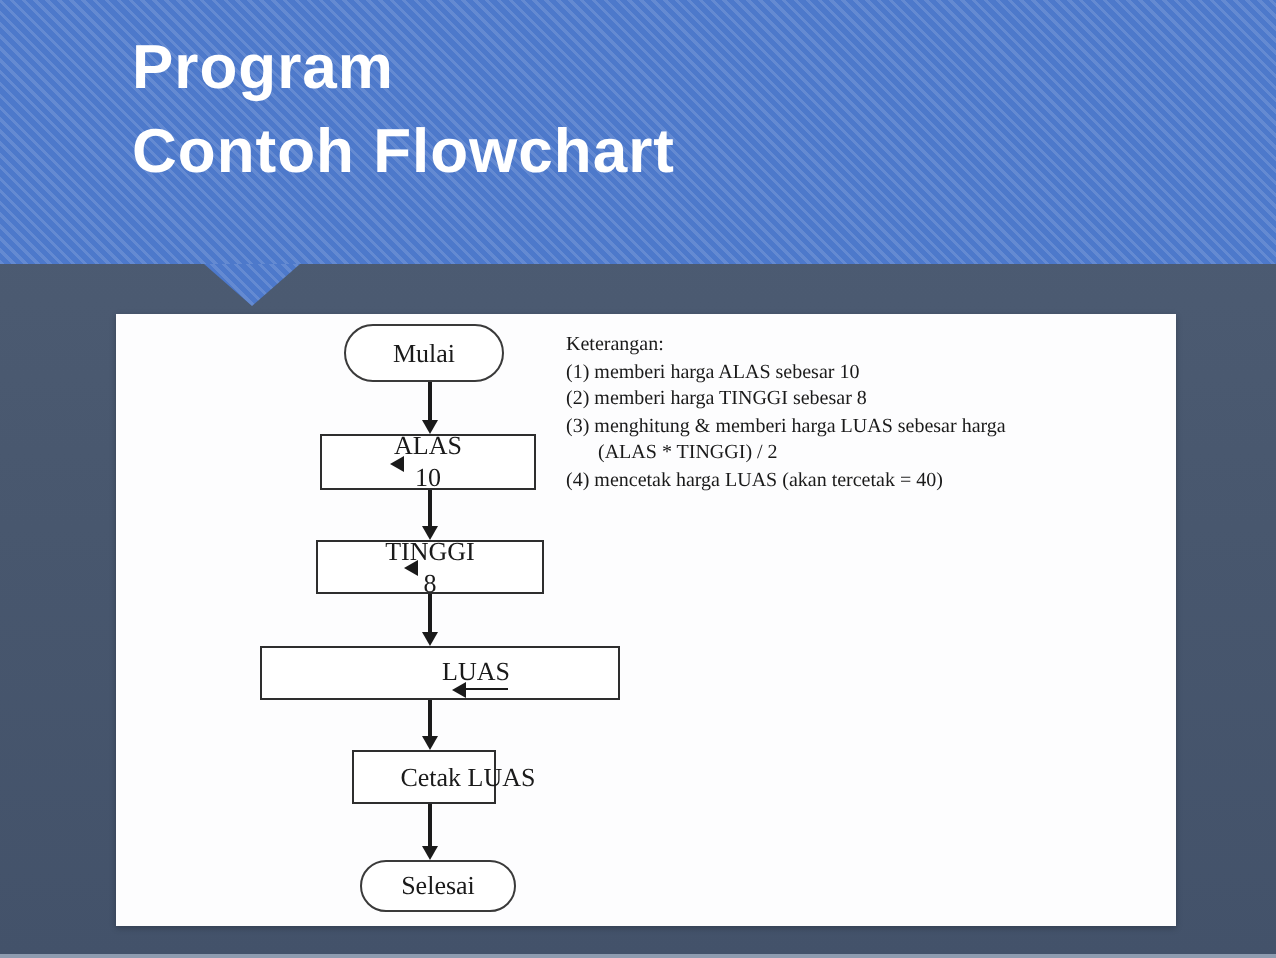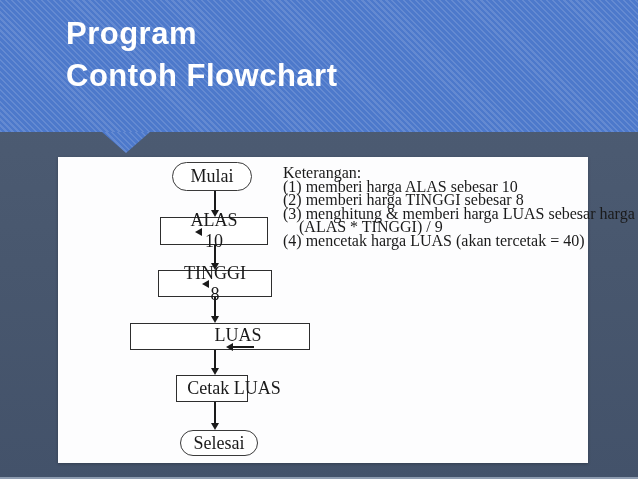--- a/index.html
+++ b/index.html
@@ -38,21 +38,21 @@
   .panel {
     position:absolute; left:58px; top:157px; width:530px; height:306px;
     background:#fdfdfe;
     box-shadow:0 1px 3px rgba(0,0,0,0.25);
     font-family:"Liberation Serif", serif; color:#1a1a1a;
   }
 
   
   .node {
     position:absolute; display:flex; align-items:center; justify-content:center;
-    background:#fff; font-size:18px; white-space:nowrap;
+    background:#fff; font-size:13px; white-space:nowrap;
   }
   .terminator { border:1.4px solid #3a3a3a; border-radius:16px; }
   .process    { border:1.4px solid #2e2e2e;flex-direction:column; }
 
   .n-mulai   { left:114px; top:5px;   width:80px;  height:29px; }
   .n-alas    { left:102px; top:60px;  width:108px; height:28px; }
   .n-tinggi  { left:100px; top:113px; width:114px; height:27px; }
   .n-luas    { left:72px;  top:166px; width:180px; height:27px;padding-left:36px; }
   .n-cetak   { left:118px; top:218px; width:72px;  height:27px;padding-left:44px; }
   .n-selesai { left:122px; top:273px; width:78px;  height:26px; }
@@ -84,21 +84,21 @@
   }
   .c1 { top:34px;  height:26px; }
   .c2 { top:88px;  height:25px; }
   .c3 { top:140px; height:26px; }
   .c4 { top:193px; height:25px; }
   .c5 { top:245px; height:28px; }
 
   
   .keterangan {
     position:absolute; left:225px; top:9px;
-    font-size:16px; line-height:13.5px; white-space:nowrap;
+    font-size:10px; line-height:13.5px; white-space:nowrap;
   }
   .ket-line.indent { padding-left:16px; }
 
   
   .bottom-strip {
     position:absolute; left:0; bottom:0; width:638px; height:2px;
     background:#8e9cb0;
   }
 </style>
 </head>
@@ -168,21 +168,21 @@
 
     <div class="node terminator n-selesai">
       <span>Selesai</span>
     </div>
 
     <div class="keterangan">
       <div class="ket-heading">Keterangan:</div>
       <div class="ket-line">(1) memberi harga ALAS sebesar 10</div>
       <div class="ket-line">(2) memberi harga TINGGI sebesar 8</div>
       <div class="ket-line">(3) menghitung &amp; memberi harga LUAS sebesar harga</div>
-      <div class="ket-line indent">(ALAS * TINGGI) / 9</div>
+      <div class="ket-line indent">(ALAS * TINGGI) / 2</div>
       <div class="ket-line">(4) mencetak harga LUAS (akan tercetak = 40)</div>
     </div>
 
   </div>
 
   <div class="bottom-strip"></div>
 
 </div>
 
 </body></html>

